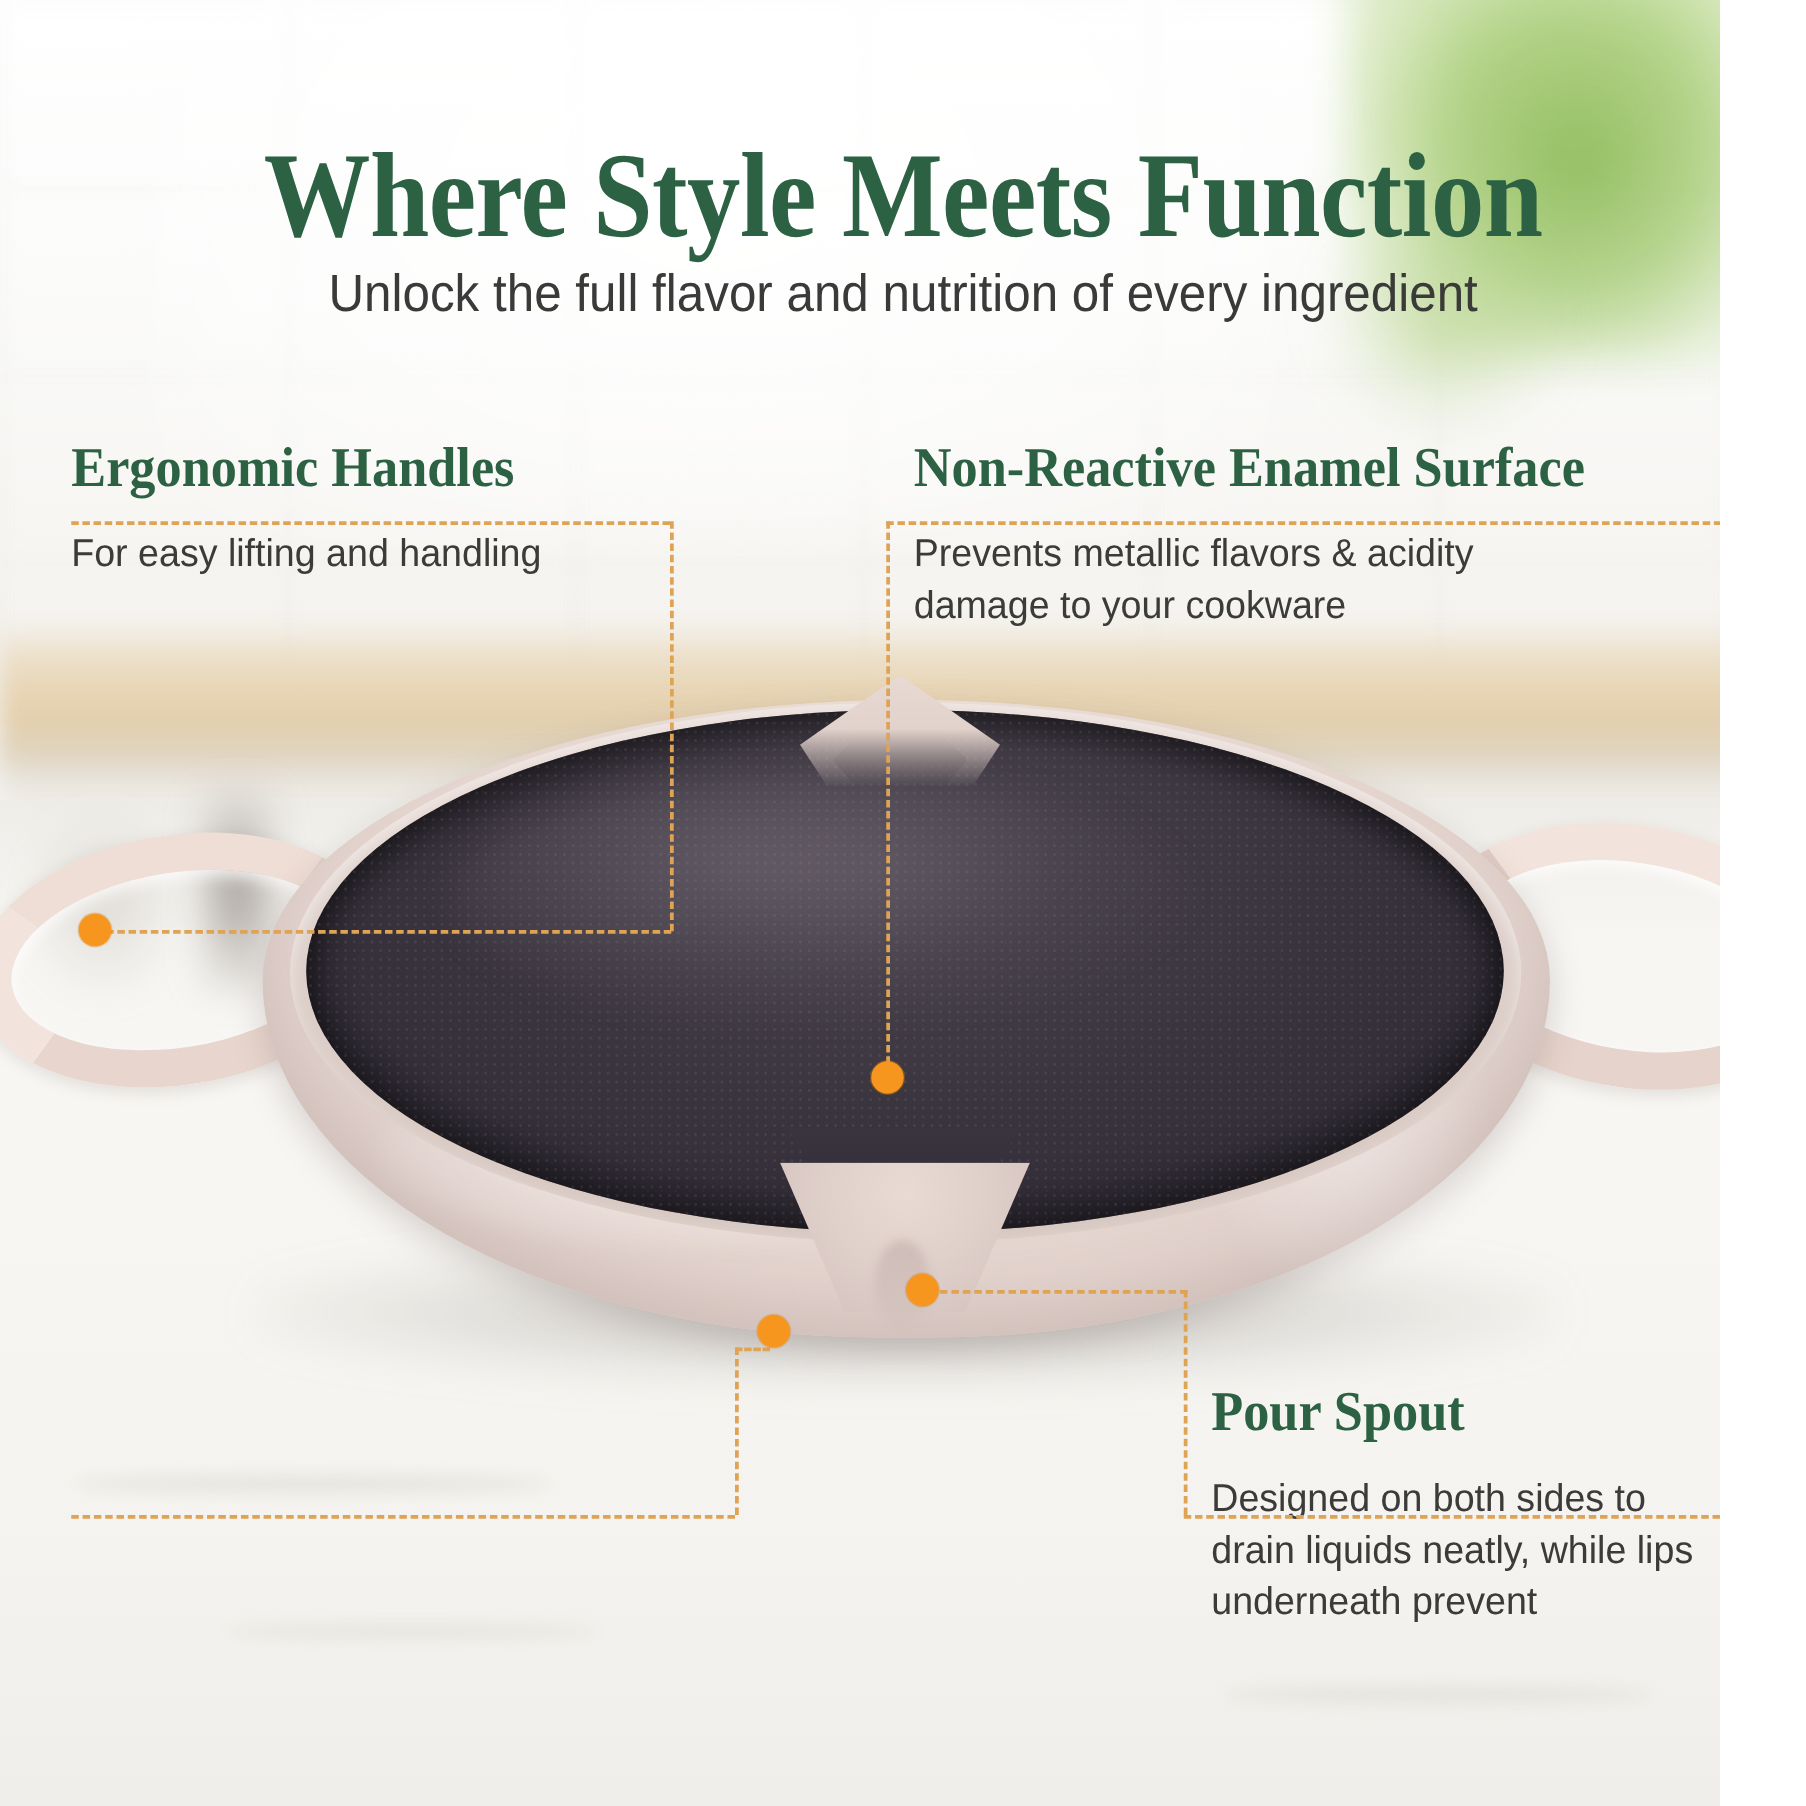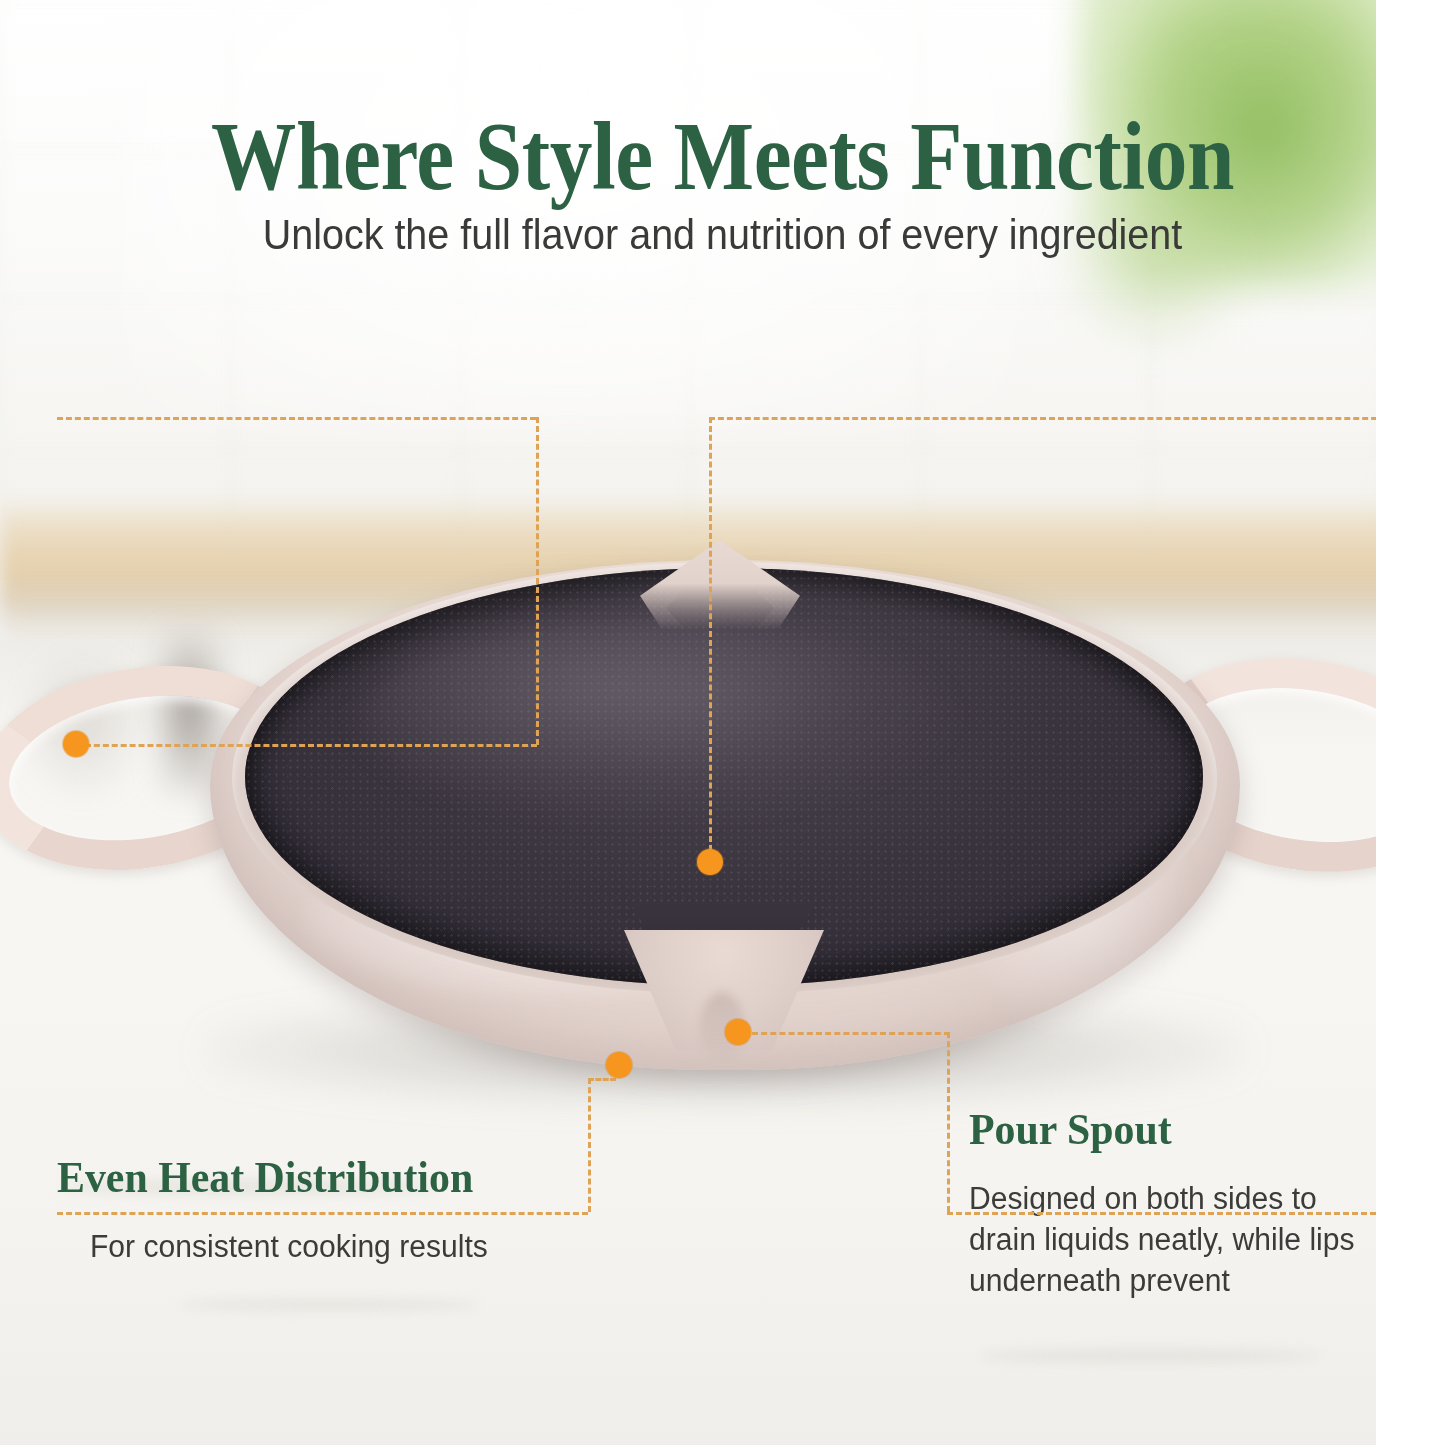--- a/index.html
+++ b/index.html
@@ -345,33 +345,37 @@
     <div class="spout-top-dark"></div>
     <div class="spout-top"></div>
     <div class="spout-bottom-dark"></div>
     <div class="spout-bottom"></div>
     <div class="pan-lip-crease"></div>
   </div>
 
   <div class="headline">Where Style Meets Function</div>
   <div class="subhead">Unlock the full flavor and nutrition of every ingredient</div>
 
+  <div class="callout" style="left:57px; top:352px;">
+    <div class="callout-title">Ergonomic Handles</div>
+    <div class="callout-body" style="margin-top:25px; width:520px;">For easy lifting and handling</div>
+  </div>
   <div class="dash-h" style="left:57px; top:417px; width:479px;"></div>
   <div class="dash-v" style="left:536px; top:417px; height:328px;"></div>
   <div class="dash-h" style="left:85px; top:744px; width:452px;"></div>
   <div class="dot" style="left:63px; top:731px;"></div>
 
+  <div class="callout" style="left:731px; top:352px;">
+    <div class="callout-title">Non-Reactive Enamel Surface</div>
+    <div class="callout-body" style="margin-top:25px; width:575px;">Prevents metallic flavors &amp; acidity damage to your cookware</div>
+  </div>
   <div class="dash-h" style="left:709px; top:417px; width:686px;"></div>
   <div class="dash-v" style="left:709px; top:417px; height:434px;"></div>
   <div class="dot" style="left:697px; top:849px;"></div>
 
-  <div class="callout" style="left:57px; top:1155px;">
-    <div class="callout-title">Even Heat Distribution</div>
-    <div class="callout-body" style="margin-top:26px; margin-left:33px; width:560px;">For consistent cooking results</div>
-  </div>
   <div class="dash-h" style="left:57px; top:1212px; width:531px;"></div>
   <div class="dash-v" style="left:588px; top:1078px; height:134px;"></div>
   <div class="dash-h" style="left:588px; top:1078px; width:28px;"></div>
   <div class="dot" style="left:606px; top:1052px;"></div>
 
   <div class="callout" style="left:969px; top:1107px;">
     <div class="callout-title">Pour Spout</div>
     <div class="callout-body" style="margin-top:26px; width:420px;">Designed on both sides to drain liquids neatly, while lips underneath prevent</div>
   </div>
   <div class="dash-h" style="left:947px; top:1212px; width:438px;"></div>

